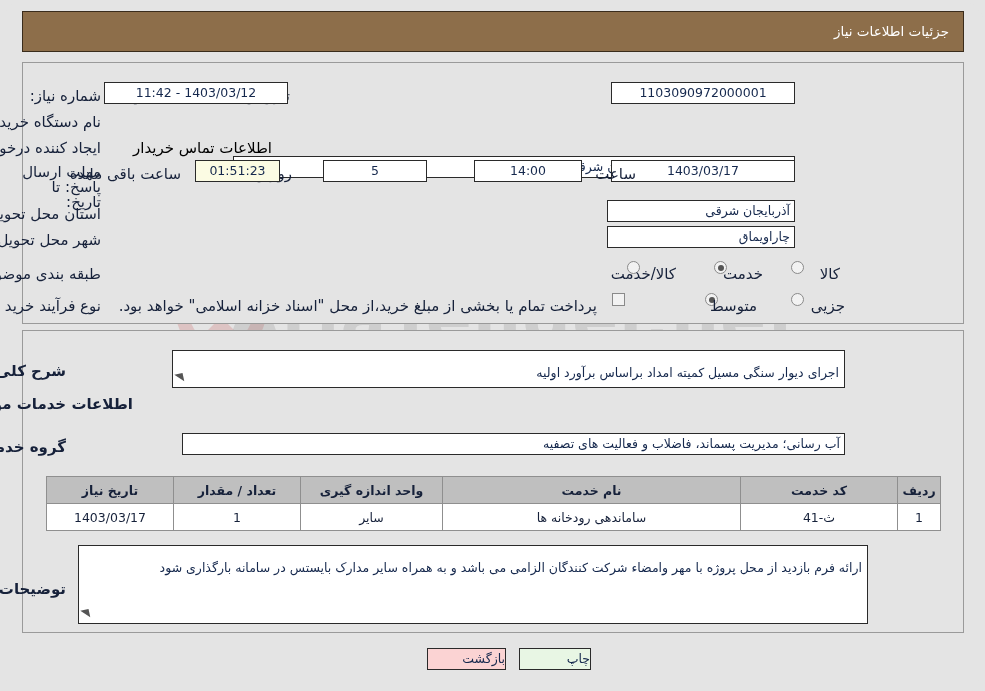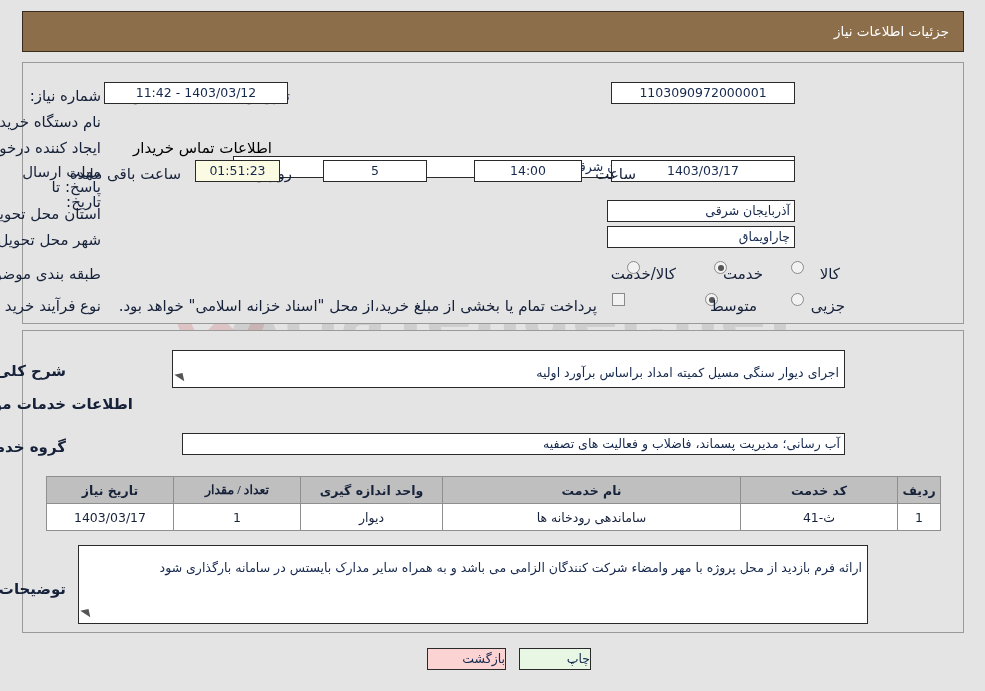--- a/index.html
+++ b/index.html
@@ -286,30 +286,30 @@
   <span class="lbl b" style="right:919px; top:438px;">گروه خدمت:</span>
   <div class="fld right" style="left:182px; top:433px; width:663px;">آب رسانی؛ مدیریت پسماند، فاضلاب و فعالیت های تصفیه</div>
 
   <table class="tbl">
     <thead>
       <tr>
         <th style="width:34px;">ردیف</th>
         <th style="width:148px;">کد خدمت</th>
         <th>نام خدمت</th>
         <th style="width:133px;">واحد اندازه گیری</th>
-        <th style="width:118px;font-family:Liberation Serif, serif;">تعداد / مقدار</th>
+        <th style="width:118px;">تعداد / مقدار</th>
         <th style="width:118px;">تاریخ نیاز</th>
       </tr>
     </thead>
     <tbody>
       <tr>
         <td>1</td>
         <td>ث-41</td>
         <td>ساماندهی رودخانه ها</td>
-        <td>دیوار</td>
+        <td>سایر</td>
         <td>1</td>
         <td>1403/03/17</td>
       </tr>
     </tbody>
   </table>
 
   <span class="lbl b" style="right:919px; top:580px;">توضیحات خریدار:</span>
   <div class="ta" style="left:78px; top:545px; width:790px; height:79px;">
     <span>ارائه فرم بازدید از محل پروژه با مهر وامضاء شرکت کنندگان الزامی می باشد و به همراه سایر مدارک بایستس در سامانه بارگذاری شود</span>
     <span class="grip">◥</span>

